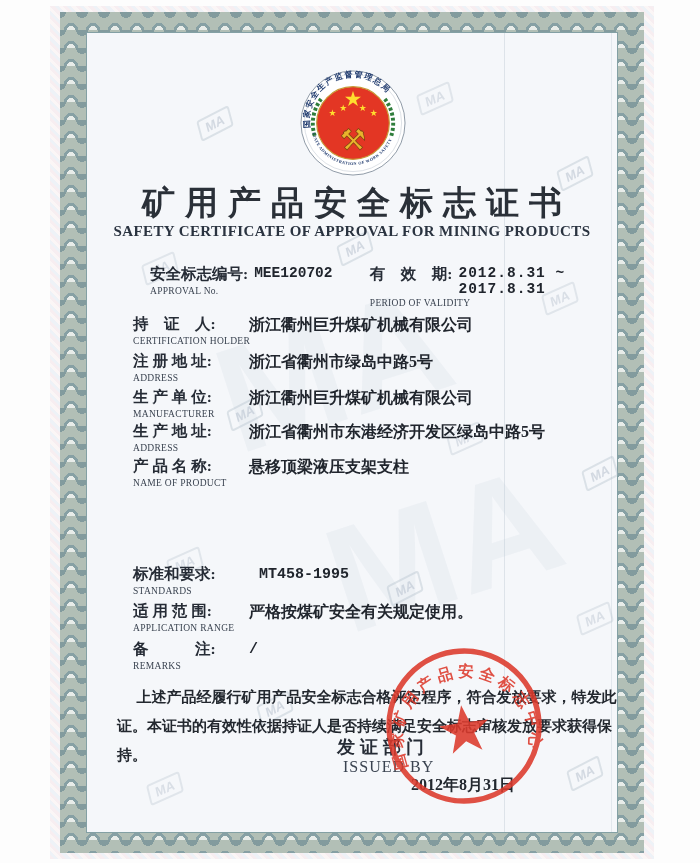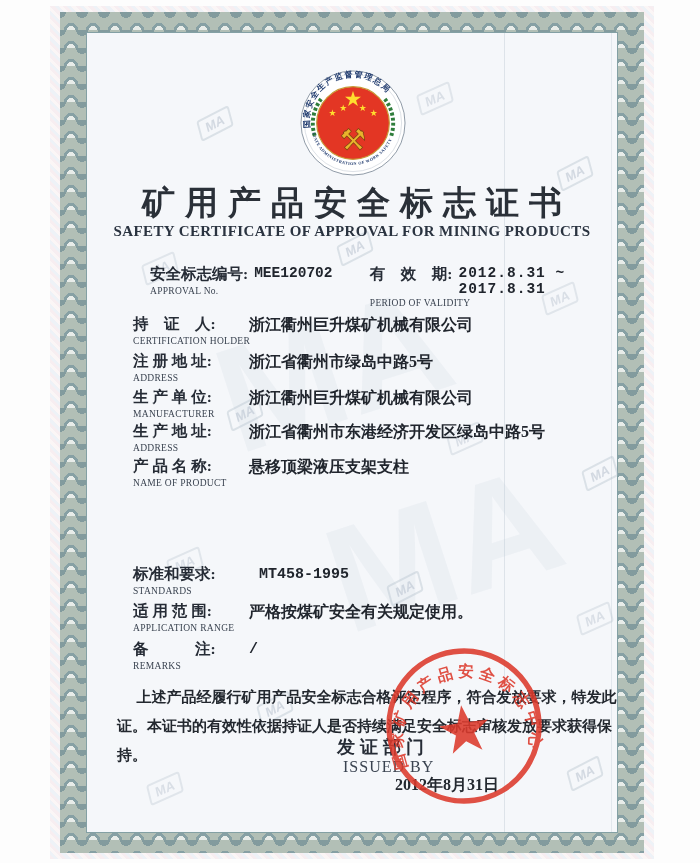--- a/index.html
+++ b/index.html
@@ -58,21 +58,21 @@
   .f1{top:281px}.f2{top:318px}.f3{top:354px}.f4{top:388px}.f5{top:423px}
   .f6{top:458px}.f7{top:531px}.f8{top:568px}.f9{top:606px}
 
   .statement { position:absolute; left:30px; top:650px; width:502px;
         font-size:15px; font-weight:bold; color:#23282f; line-height:29px; }
   .statement .l1 { padding-left:1.3em; }
 
   .issuer-zh { position:absolute; left:250px; top:702px; font-size:18px; font-weight:bold;
         color:#262c36; letter-spacing:5px; }
   .issuer-en { position:absolute; left:256px; top:725px; font-size:16px; color:#3a4350; letter-spacing:1px; }
-  .issue-date { position:absolute; left:308px; top:742px; font-size:16px; font-weight:bold; color:#23282f; }
+  .issue-date { position:absolute; left:324px; top:742px; font-size:16px; font-weight:bold; color:#23282f; }
 
   .seal { position:absolute; left:296px; top:612px; width:162px; height:162px;
         transform:rotate(-8deg); opacity:.88; }
 </style>
 </head>
 <body>
 
 <div class="page">
   <div class="frame">
     <div class="guilloche">

